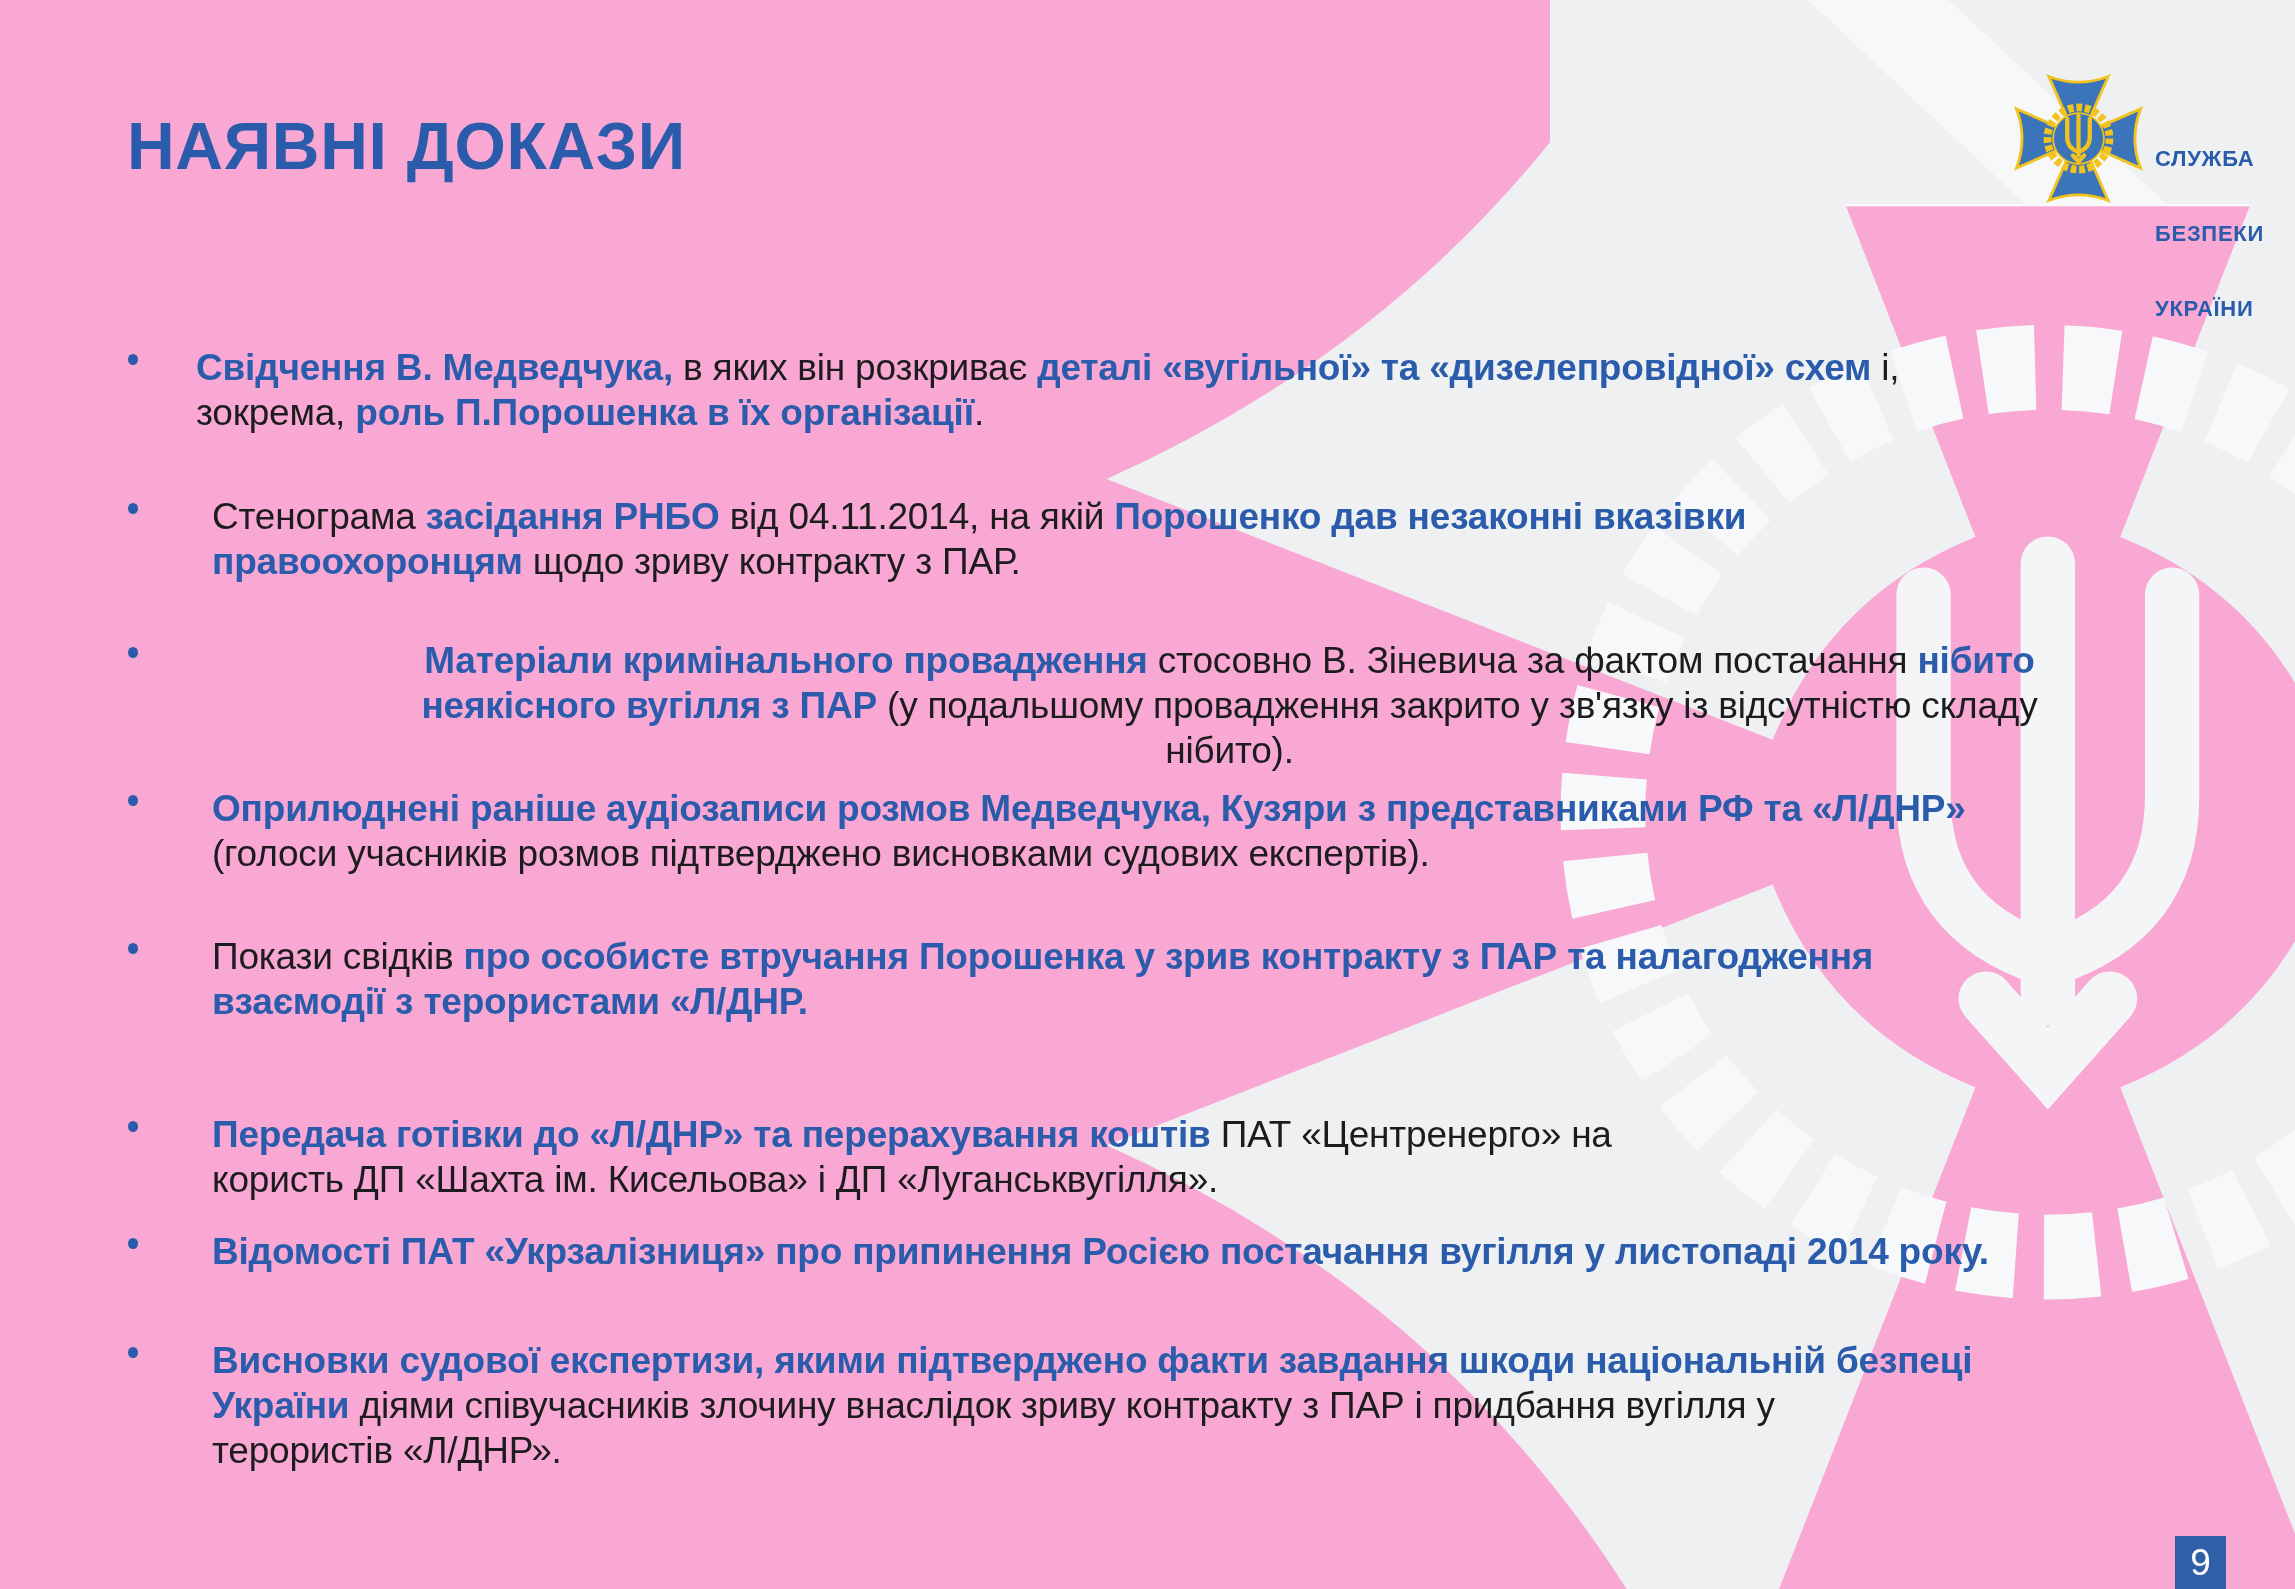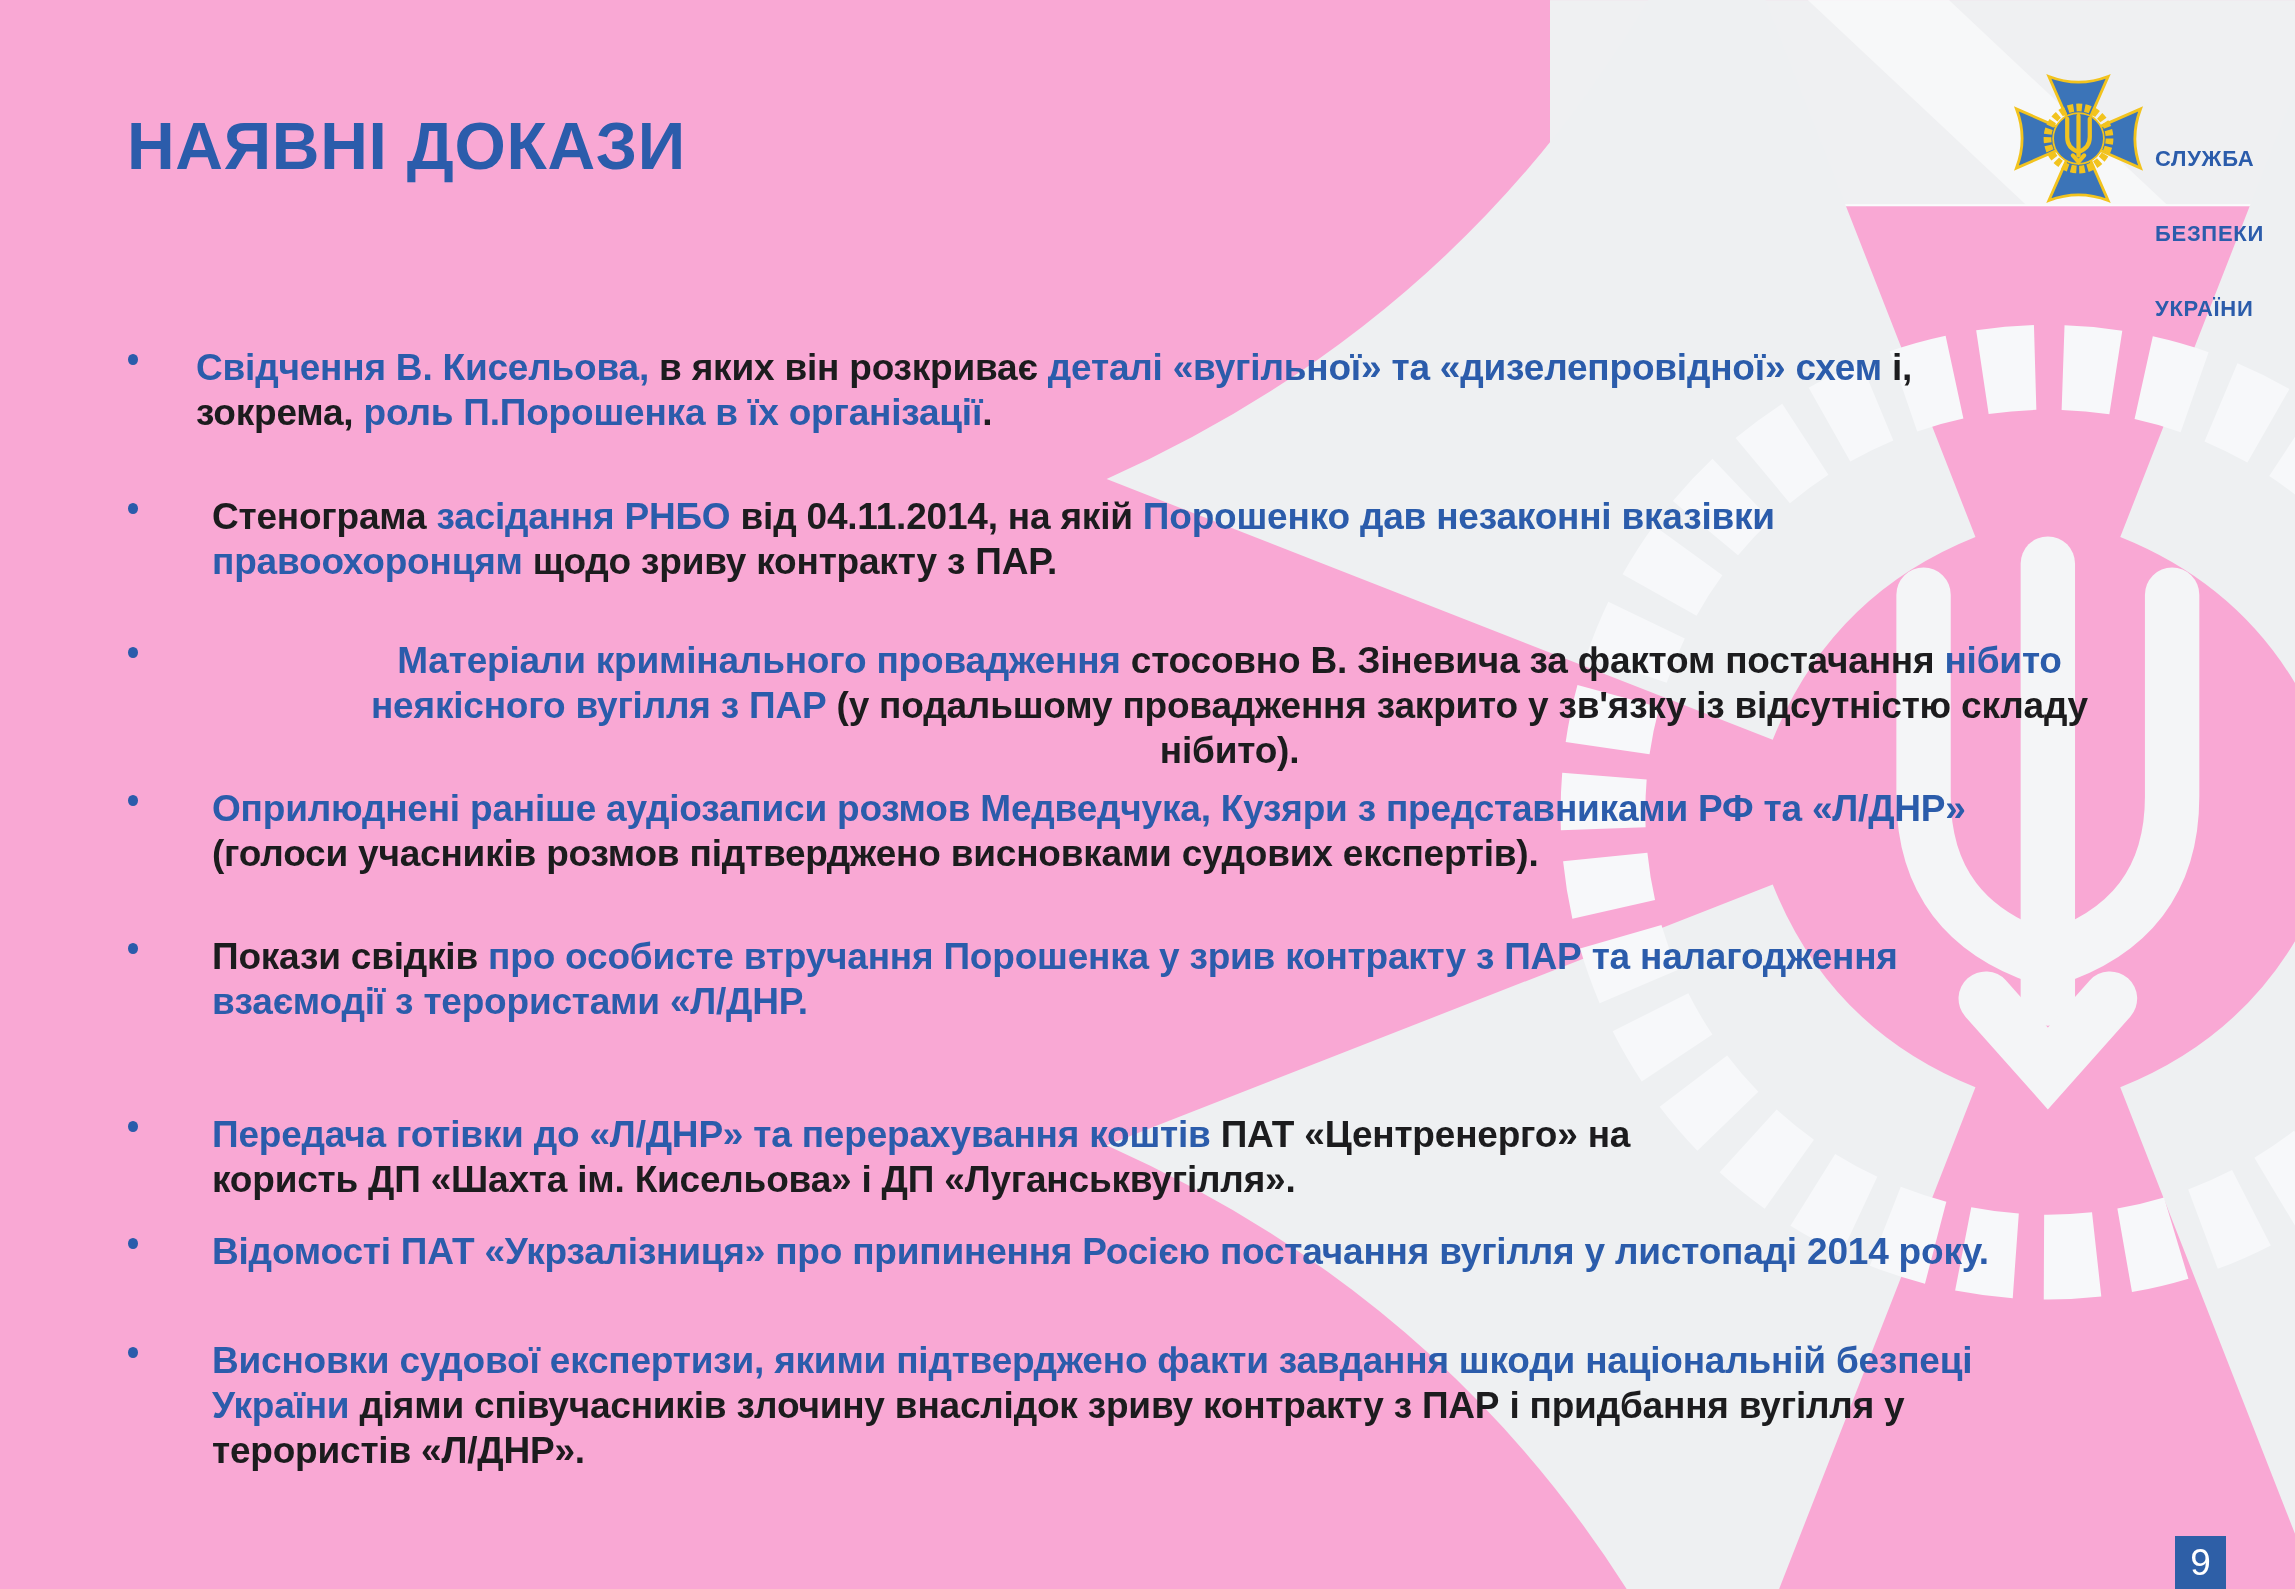--- a/index.html
+++ b/index.html
@@ -30,21 +30,21 @@
     position:absolute;left:0;top:8.5px;width:10px;height:11.3px;border-radius:50%;
     background:var(--accent_blue);
   }
   .bullet .lines{margin-left:84px;}
   .bullet.indent .lines{margin-left:68px;}
   .line{
     font-size:37px;line-height:45px;letter-spacing:-0.2px;white-space:pre;
     color:var(--text_dark);
   }
   .line .hl{color:var(--accent_blue);font-weight:700;}
-  .line .rg{color:var(--text_dark);font-weight:700;}
+  .line .rg{color:var(--text_dark);font-weight:400;}
   
   .page-badge{
     position:absolute;left:2175px;top:1536px;width:51px;height:53px;z-index:2;
     background:var(--badge_blue);color:#fff;
     display:flex;align-items:center;justify-content:center;
     font-size:37px;font-weight:400;
   }
 </style>
 </head>
 <body>
@@ -103,21 +103,21 @@
       <div>СЛУЖБА</div>
       <div>БЕЗПЕКИ</div>
       <div>УКРАЇНИ</div>
     </div>
   </div>
 
   <div id="bullets">
       <div class="bullet indent" style="top: 345px;">
         <span class="dot"></span>
         <div class="lines">
-          <div class="line"><span class="hl">Свідчення В. Кисельова,</span><span class="rg"> в яких він розкриває </span><span class="hl">деталі «вугільної» та «дизелепровідної» схем</span><span class="rg"> і,</span></div>
+          <div class="line"><span class="hl">Свідчення В. Медведчука,</span><span class="rg"> в яких він розкриває </span><span class="hl">деталі «вугільної» та «дизелепровідної» схем</span><span class="rg"> і,</span></div>
           <div class="line"><span class="rg">зокрема, </span><span class="hl">роль П.Порошенка в їх організації</span><span class="rg">.</span></div>
         </div>
       </div>
       <div class="bullet" style="top: 494px;">
         <span class="dot"></span>
         <div class="lines">
           <div class="line"><span class="rg">Стенограма </span><span class="hl">засідання РНБО</span><span class="rg"> від 04.11.2014, на якій </span><span class="hl">Порошенко дав незаконні вказівки</span></div>
           <div class="line"><span class="hl">правоохоронцям</span><span class="rg"> щодо зриву контракту з ПАР.</span></div>
         </div>
       </div>

